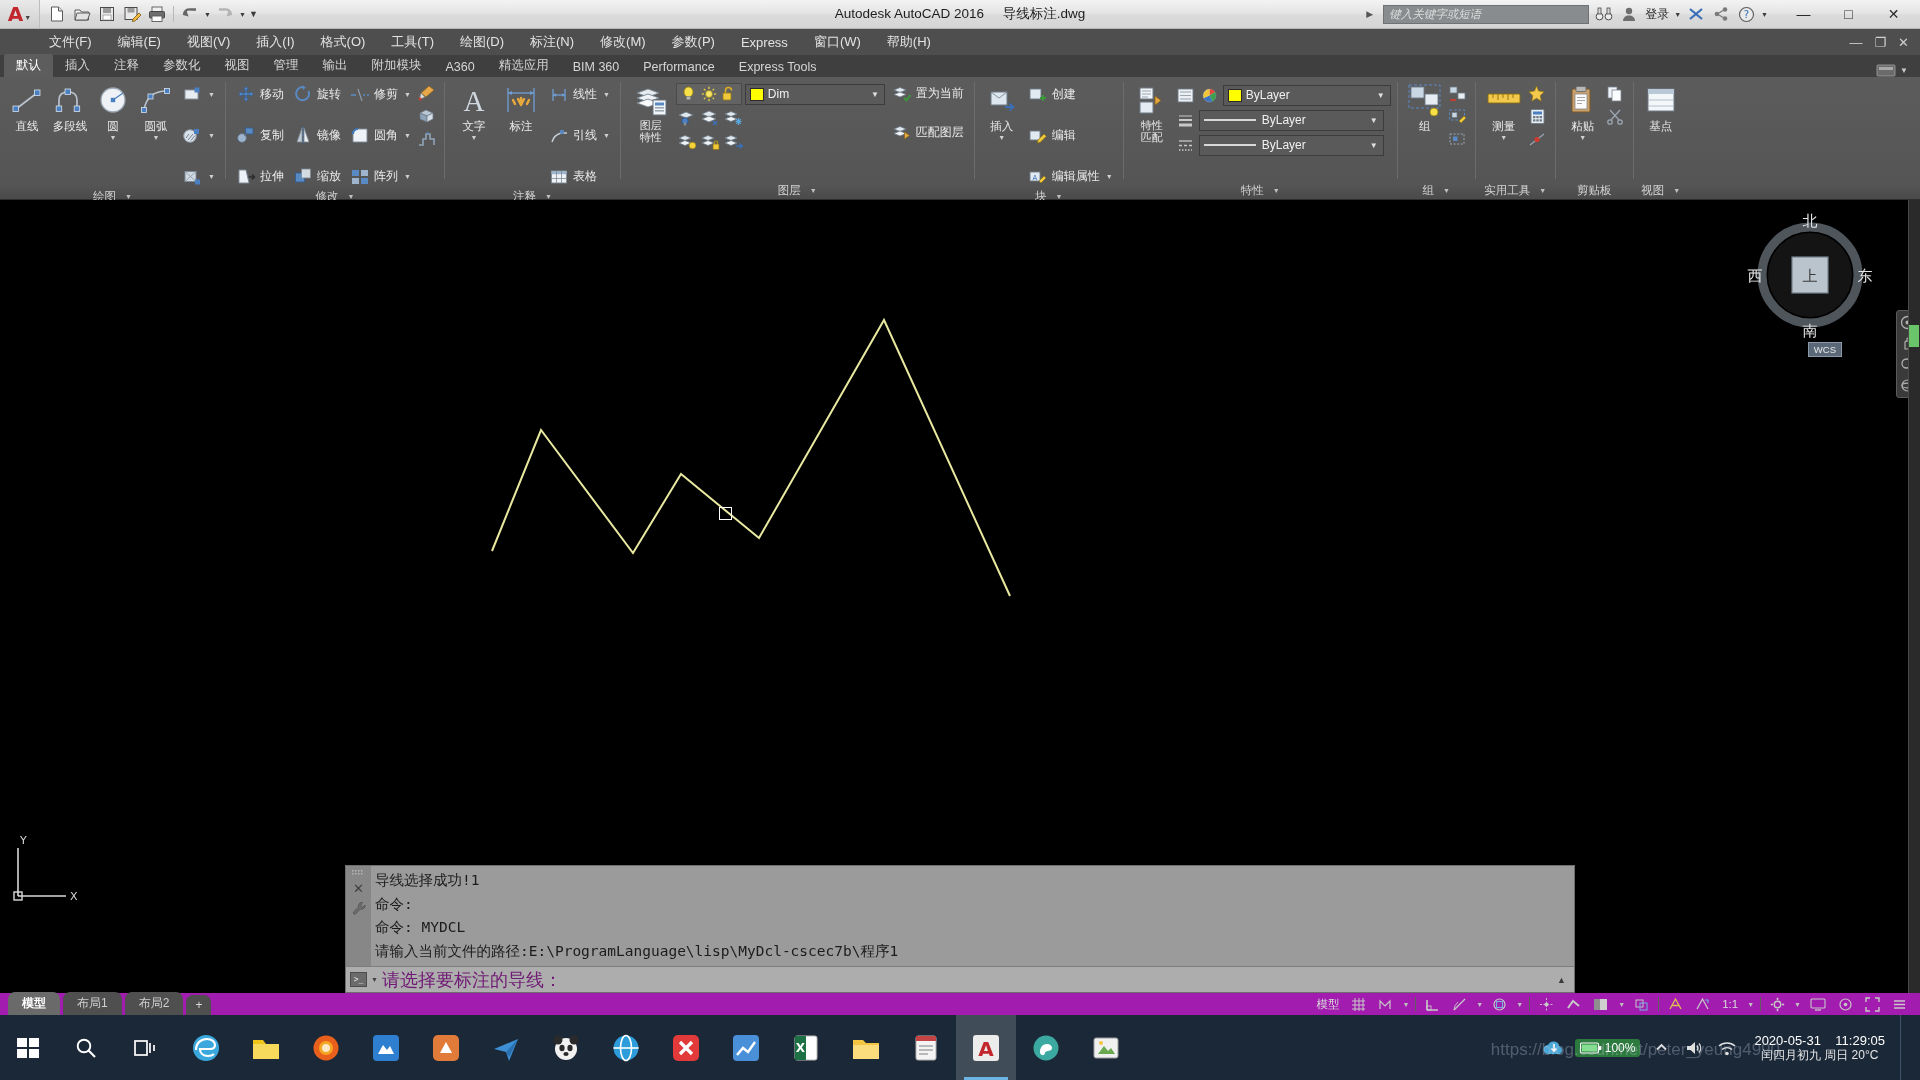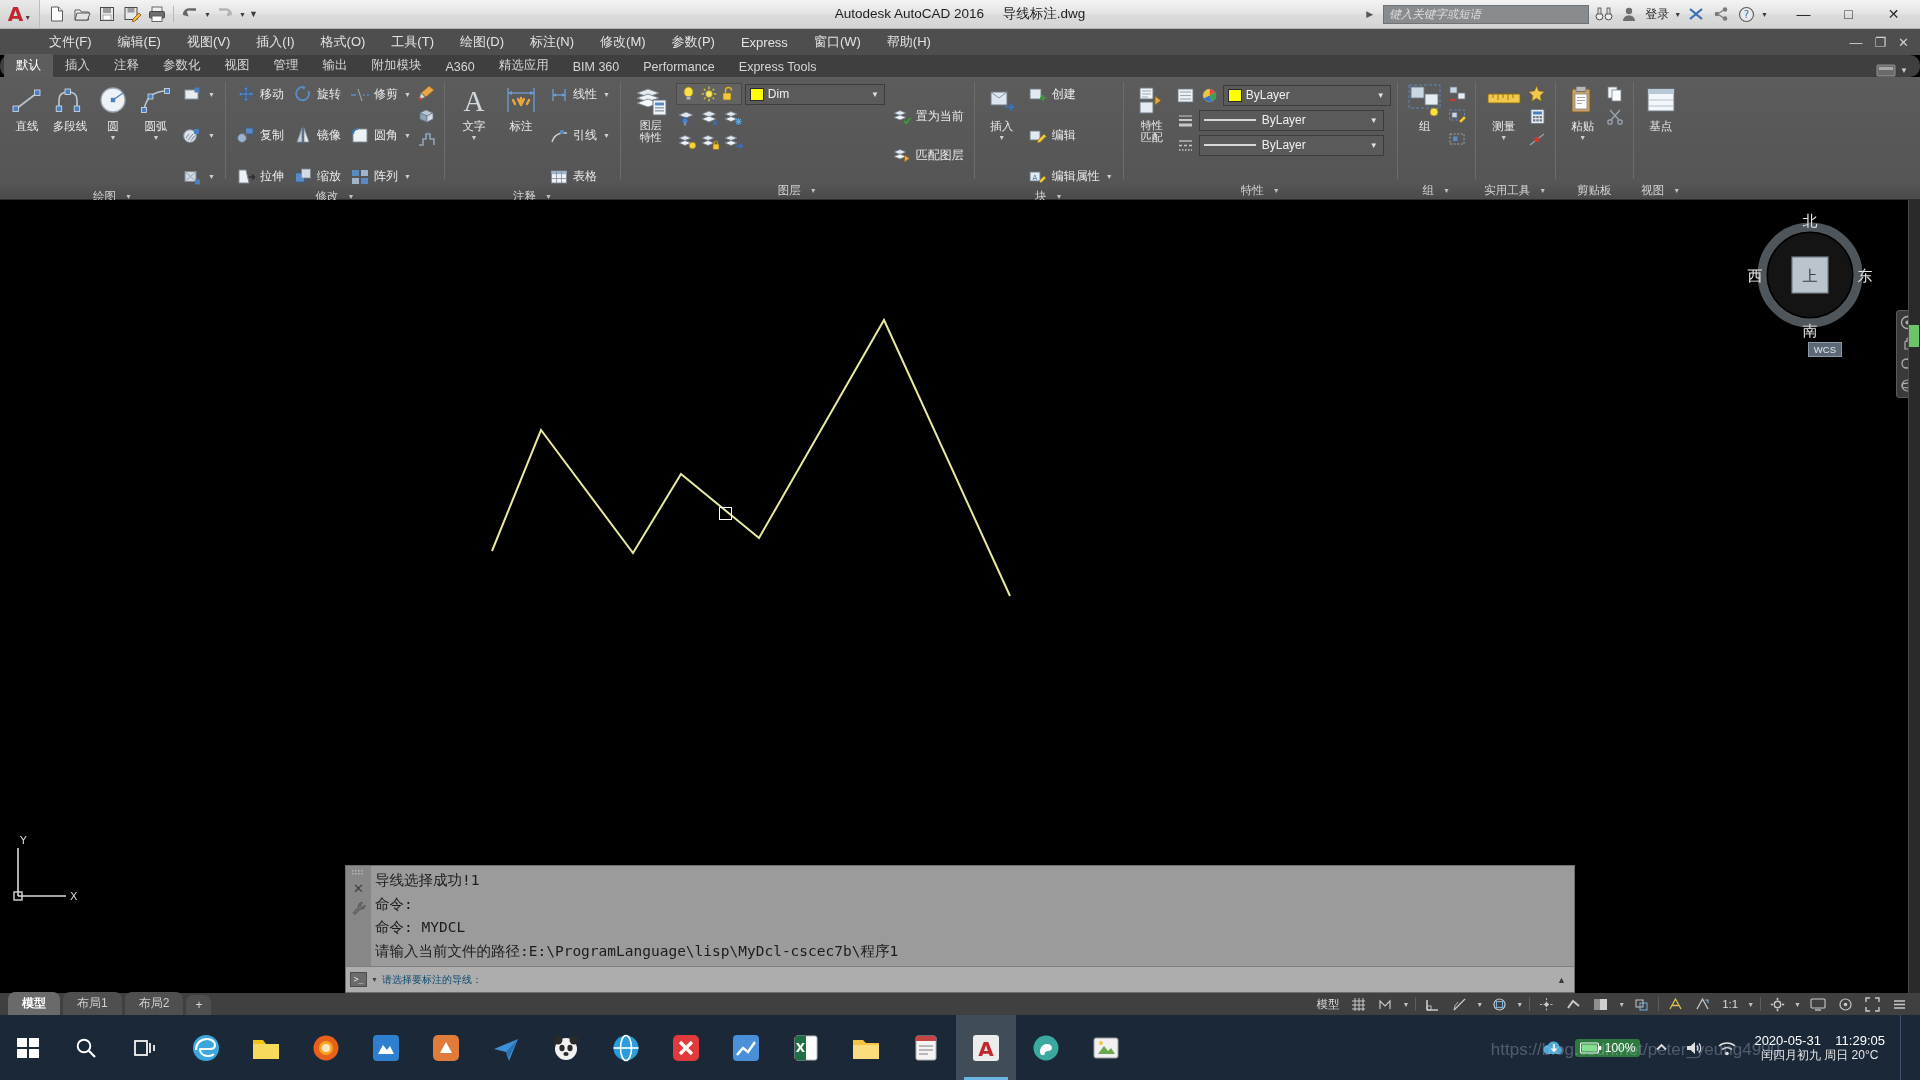--- a/index.html
+++ b/index.html
@@ -69,21 +69,21 @@
   }
   .menu-item {
     font-size: 13px; color: #e3e3e3; padding: 3px 13px; cursor: pointer; white-space: nowrap;
   }
   .menu-right { margin-left: auto; display: flex; align-items: center; padding-right: 6px; gap: 2px; }
   .menu-min { font-size: 13px; color: #d0d0d0; cursor: pointer; padding: 0 5px; }
 
   
   .ribbon-tabs {
     position: absolute; left: 0; top: 55px; width: 1920px; height: 22px;
-    background: #3f3f3f; display: flex; align-items: flex-end; padding-left: 4px; border-radius: 10px;
+    background: #3f3f3f; display: flex; align-items: flex-end; padding-left: 4px;
   }
   .rtab {
     font-size: 12.5px; color: #d6d6d6; padding: 3px 12px 3px 12px; cursor: pointer;
     white-space: nowrap; border-radius: 2px 2px 0 0;
   }
   .rtab.active { background: #5d5d5d; color: #fff; }
   .rtab-right { margin-left: auto; display: flex; align-items: center; padding-right: 12px; gap: 4px; }
   .rtab-caret { font-size: 8px; color: #c9c9c9; }
 
   
@@ -190,28 +190,28 @@
     display: flex; align-items: center; padding: 0 4px; gap: 4px;
   }
   .cmd-prompt-icon {
     width: 17px; height: 15px; background: #6b6b6b; border: 1px solid #4c4c4c;
     display: flex; align-items: center; justify-content: center;
     color: #e6e6e6; font-size: 8px; font-family: "DejaVu Sans Mono", monospace;
   }
   .cmd-prompt-caret { font-size: 7px; color: #404040; }
   .cmd-input-text {
     flex: 1; font-family: "DejaVu Sans Mono", monospace;
-    font-size: 10px; color: #0c4a6e;
+    font-size: 18px; color: #701a75;
   }
   .cmd-scroll-arrow { font-size: 9px; color: #3a3a3a; padding-right: 4px; cursor: pointer; }
 
   
   .modelbar {
     position: absolute; left: 0; top: 993px; width: 1920px; height: 22px;
-    background: #404040; display: flex; align-items: flex-end; padding-left: 8px;
+    background: #a21caf; display: flex; align-items: flex-end; padding-left: 8px;
   }
   .mtab {
     font-size: 12px; color: #cfcfcf; padding: 3px 14px; cursor: pointer;
     background: #4f4f4f; border-radius: 7px 7px 0 0; margin-right: 3px;
   }
   .mtab.active { background: #6a6a6a; color: #ffffff; font-weight: bold; }
   .mtab-add {
     font-size: 12px; color: #d8d8d8; padding: 3px 9px; cursor: pointer;
     background: #4f4f4f; border-radius: 7px 7px 0 0;
   }
@@ -805,21 +805,21 @@
               <div class="icon-only">
                 <svg width="20" height="18" viewBox="0 0 20 18">
                     <path d="M2 5l6-2.5 6 2.5-6 2.5z" fill="#dfe7ee" stroke="#6e7a86" stroke-width="0.8"></path>
                     <path d="M2 10l6-2.5 6 2.5-6 2.5z" fill="#eef3f7" stroke="#6e7a86" stroke-width="0.8"></path>
                     <path d="M13 13h6M16.5 10.5l3 2.5-3 2.5" stroke="#3b6fb8" stroke-width="1.3" fill="none"></path>
                   </svg>
               </div>
             </div>
           </div>
         </div>
-        <div class="col-btns" style="padding-left:2px;margin-top:23px;">
+        <div class="col-btns" style="padding-left:2px;">
           <div class="sm-btn" style="height:23px;">
             <span class="ic">
               <svg width="18" height="17" viewBox="0 0 18 17">
                   <path d="M1 5l6-2.5 6 2.5-6 2.5z" fill="#e2eaf1" stroke="#6e7a86" stroke-width="0.8"></path>
                   <path d="M1 9.5l6-2.5 6 2.5-6 2.5z" fill="#f0f4f8" stroke="#6e7a86" stroke-width="0.8"></path>
                   <path d="M11 13l2.3 2.3L17.5 10" stroke="#3a9a3a" stroke-width="2" fill="none"></path>
                 </svg>
             </span>
             <span class="lbl">置为当前</span>
           </div>

